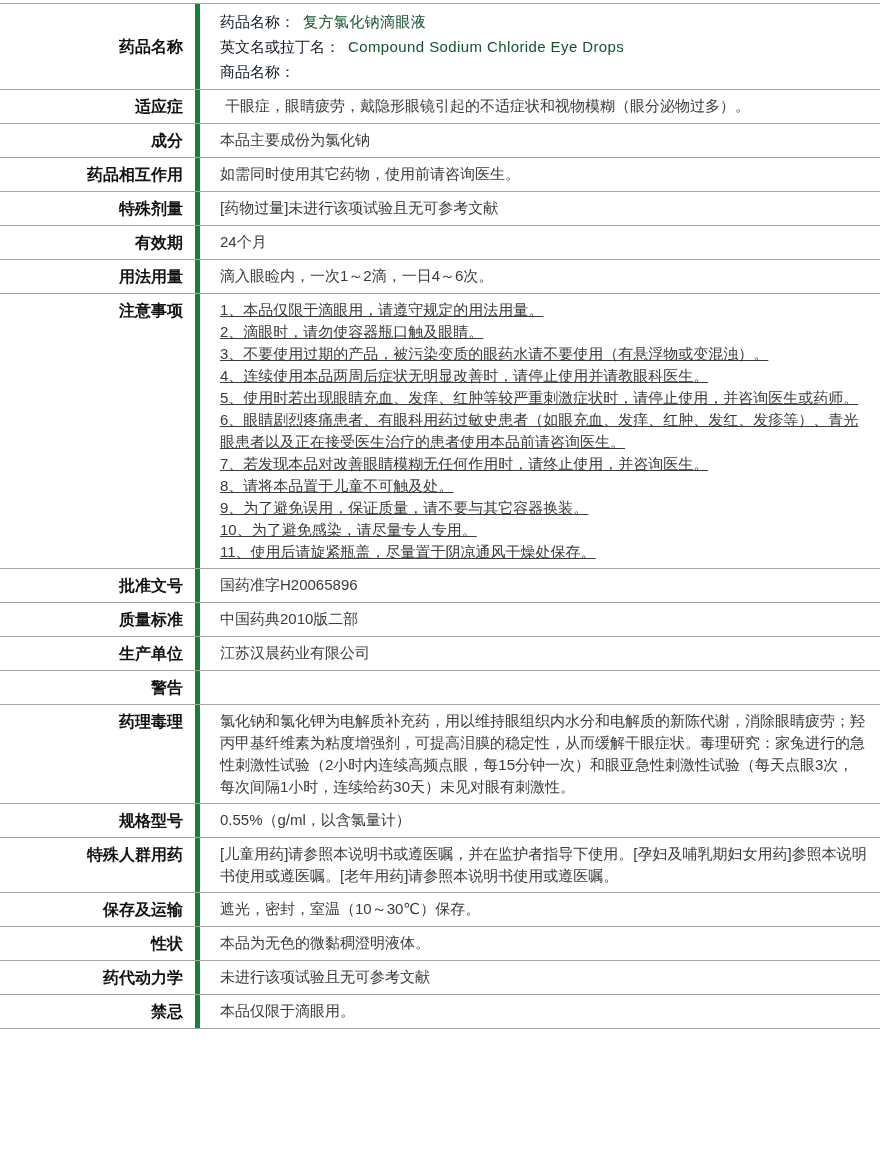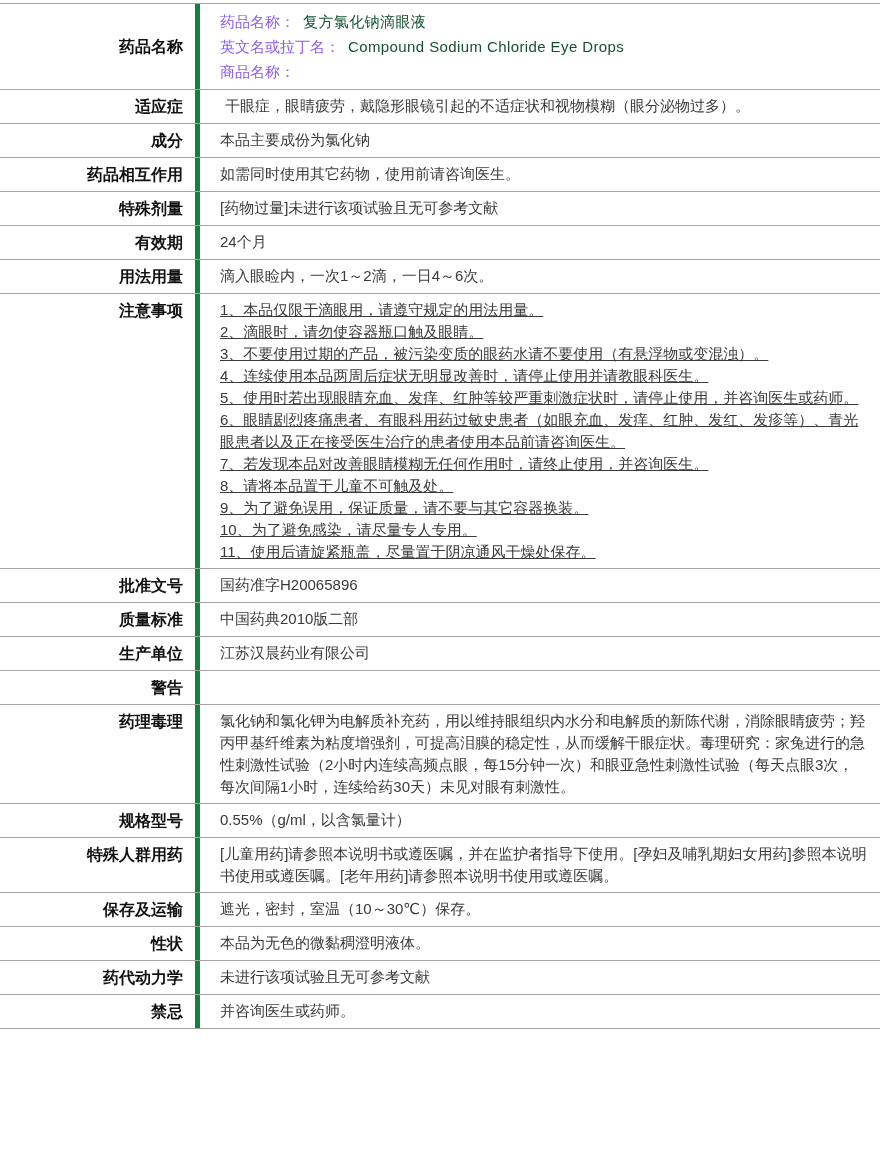--- a/index.html
+++ b/index.html
@@ -46,21 +46,21 @@
     font-size: 15px;
     color: #3a3a3a;
     line-height: 22px;
     min-width: 0;
   }
   .field-line {
     line-height: 25px;
     white-space: nowrap;
   }
   .field-key {
-    color: #8b5cf6;
+    color: #0f172a;
     margin-right: 8px;
   }
   .field-value {
     color: #14532d;
     letter-spacing: 0.4px;
   }
   .note-line {
     line-height: 22px;
     text-decoration: underline;
   }
@@ -155,15 +155,15 @@
     <div class="row">
       <div class="cell-label">性状</div>
       <div class="cell-content">本品为无色的微黏稠澄明液体。</div>
     </div>
     <div class="row">
       <div class="cell-label">药代动力学</div>
       <div class="cell-content">未进行该项试验且无可参考文献</div>
     </div>
     <div class="row">
       <div class="cell-label">禁忌</div>
-      <div class="cell-content">并咨询医生或药师。</div>
+      <div class="cell-content">本品仅限于滴眼用。</div>
     </div>
   </div>
 
 </body></html>

